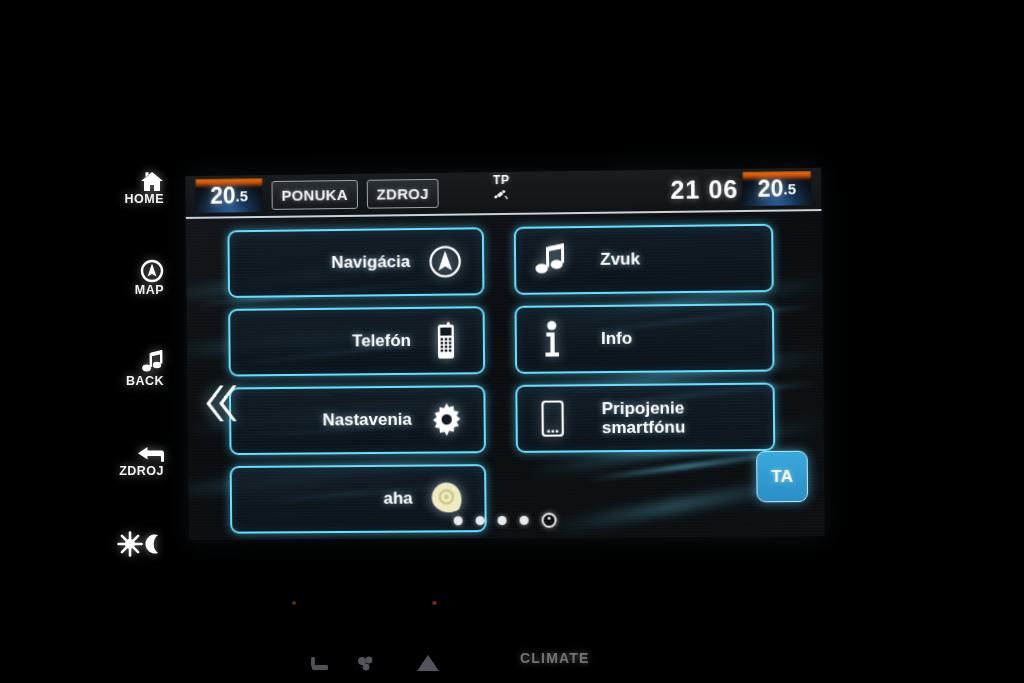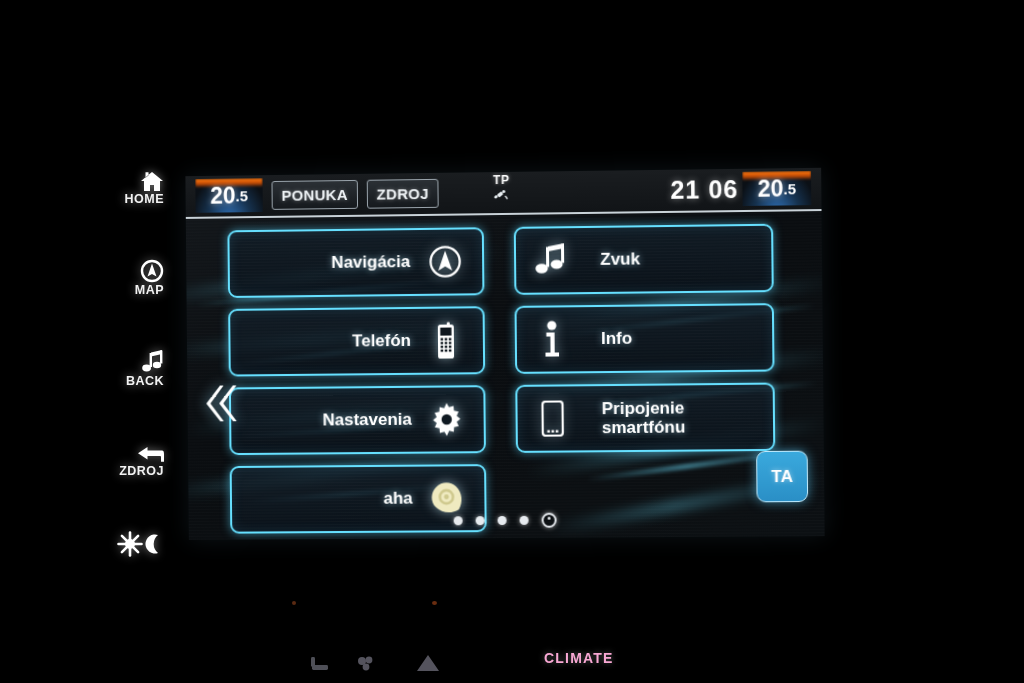--- a/index.html
+++ b/index.html
@@ -109,22 +109,22 @@
         align-items:center;justify-content:center;gap:13px;z-index:6;}
   .dot{width:9px;height:9px;border-radius:50%;background:#e6eaee;
        box-shadow:0 0 5px rgba(255,255,255,.55);}
   .dot.ring{background:transparent;border:2px solid #e6eaee;width:11px;height:11px;
        box-shadow:0 0 5px rgba(255,255,255,.55);}
   .dot.ring:after{content:"";display:block;width:3px;height:3px;border-radius:50%;
        background:#e6eaee;margin:2px auto;}
 
   
   #climate{position:absolute;left:0;right:0;bottom:6px;height:34px;}
-  #climate-label{position:absolute;left:544px;top:7px;font-size:14px;font-weight:bold;
-       letter-spacing:1.2px;color:#f9a8d4;text-shadow:0 0 6px rgba(255,255,255,.35);}
+  #climate-label{position:absolute;left:520px;top:7px;font-size:14px;font-weight:bold;
+       letter-spacing:1.2px;color:#737373;text-shadow:0 0 6px rgba(255,255,255,.35);}
   .cl-ico{position:absolute;bottom:0;opacity:.42;filter:blur(.4px);}
   #cl-fan{left:355px;}
   #cl-def{left:415px;}
   #cl-seat{left:310px;}
   #cl-amber{position:absolute;left:292px;bottom:72px;width:4px;height:4px;
        border-radius:50%;background:#5a2a12;}
   #cl-amber2{position:absolute;left:432px;bottom:72px;width:5px;height:4px;
        border-radius:50%;background:#6a2d10;}
 </style>
 </head>

